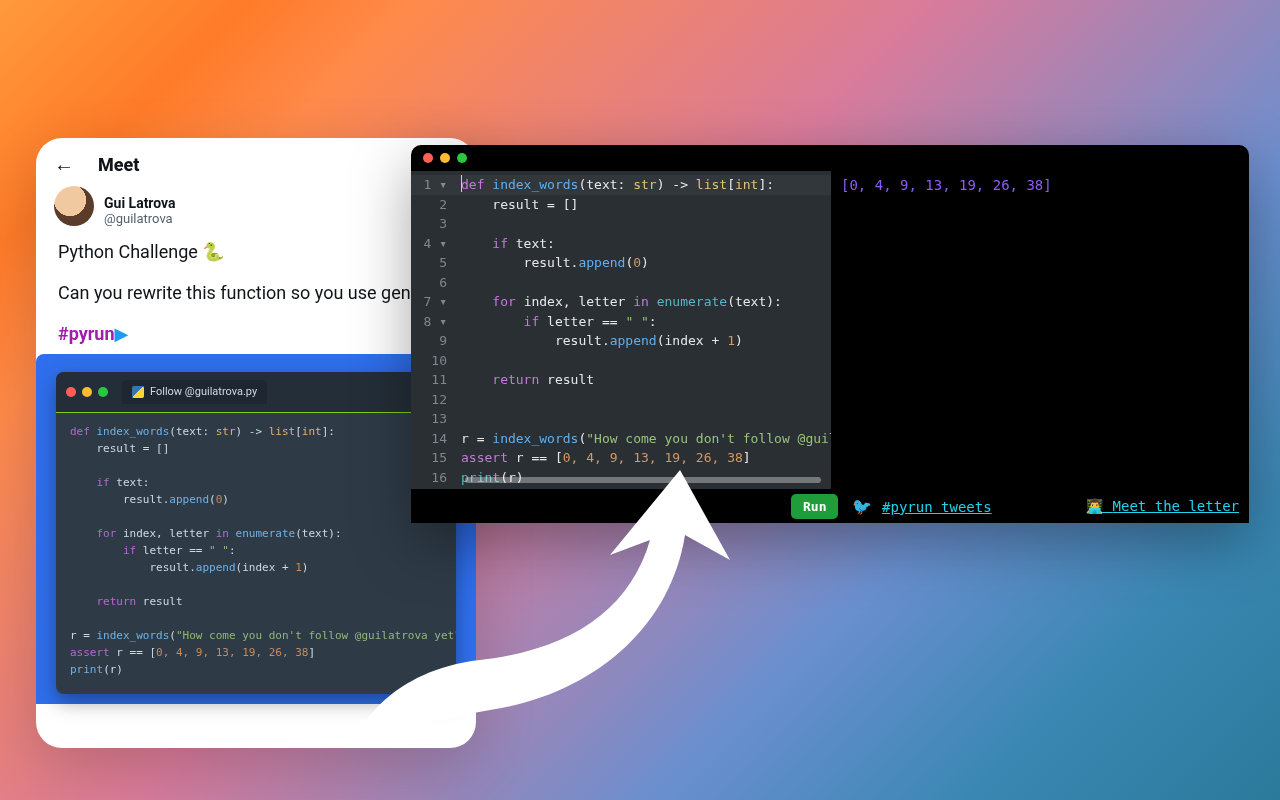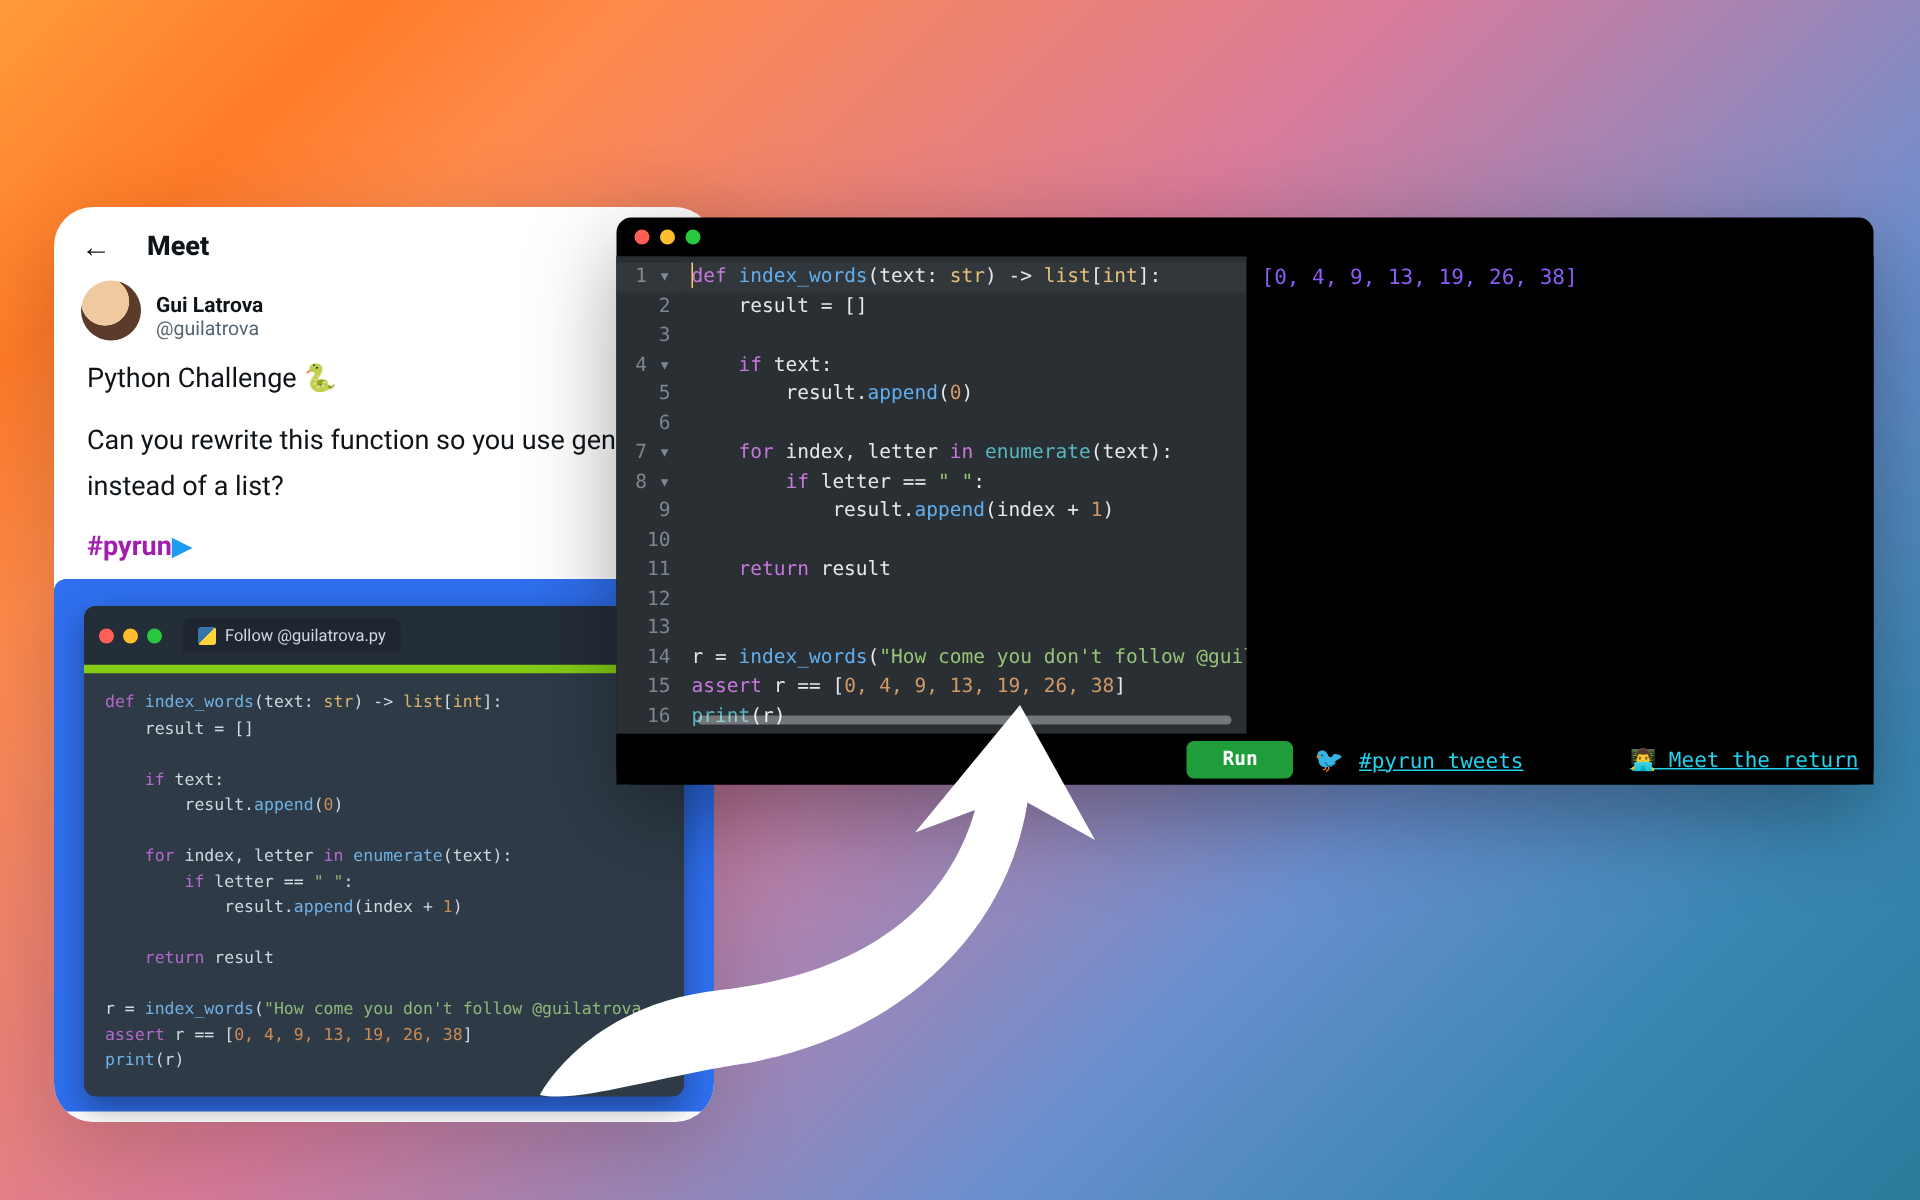--- a/index.html
+++ b/index.html
@@ -22,21 +22,21 @@
   .avatar { width: 40px; height:40px; border-radius: 50%; background: radial-gradient(circle at 40% 35%, #f0c9a1 0 45%, #5b3b2a 46% 100%); }
   .user-name { font-size: 14px; font-weight: 700; color:#0f1419; }
   .user-handle { font-size: 13px; color:#536471; }
   .tweet-body { padding: 4px 22px 10px 22px; font-size: 18px; color:#0f1419; line-height:1.38; }
   .tweet-body .line { margin-bottom: 6px; }
   .hashtag { color:#a21caf; font-weight:700; }
   .play-triangle { color:#1d9bf0; }
   
   .embed { margin: 8px 0 0 0; background:#2f6fed; border-radius: 8px 8px 0 0; padding: 18px 20px 10px 20px; color:#fff; position:relative; width: calc(100% + 44px); left:-22px; }
   .embed-term { background:#2e3b47; border-radius:8px; padding: 0 0 12px 0; box-shadow:0 8px 20px rgba(0,0,0,0.35); }
-  .term-chrome { display:flex; align-items:center; gap:6px; padding:8px 10px; border-bottom:6px solid #84cc16; background:#242e38; border-radius:8px 8px 0 0; }
+  .term-chrome { display:flex; align-items:center; gap:6px; padding:8px 10px; border-bottom:1px solid #84cc16; background:#242e38; border-radius:8px 8px 0 0; }
   .dot { width:10px; height:10px; border-radius:50%; }
   .dot.red{background:#ff5f57;} .dot.yellow{background:#febc2e;} .dot.green{background:#28c840;}
   .term-tab { margin-left:8px; background:#1e2731; color:#cfd8e3; font-size:11px; padding:4px 10px; border-radius:5px 5px 0 0; display:flex; align-items:center; gap:6px; }
   .py-logo { width:12px; height:12px; background: linear-gradient(135deg,#3776ab 50%, #ffd43b 50%); border-radius:2px; }
   .embed-code { font-family: ui-monospace, SFMono-Regular, Menlo, Consolas, monospace; font-size:11px; line-height:1.55; color:#cfd8e3; padding:10px 14px 4px 14px; white-space:pre; overflow:hidden; }
 
   
   .code-window {
     position:absolute; left:411px; top:145px; width:838px; height:378px;
     background:#000; border-radius:10px; box-shadow:0 20px 60px rgba(0,0,0,0.35);
@@ -46,21 +46,21 @@
   .editor-split { flex:1; display:flex; min-height:0; }
   .editor { width:420px; background:#2a2f33; position:relative; display:flex; font-family: ui-monospace,SFMono-Regular,Menlo,Consolas,monospace; font-size:13px; line-height:1.5; }
   .gutter { width:44px; text-align:right; color:#7e878f; padding:4px 8px 0 0; user-select:none; background:#2a2f33; }
   .gutter .gl { height:19.5px; }
   .code { flex:1; padding:4px 0 0 6px; white-space:pre; color:#e6e8ea; overflow:hidden; position:relative; }
   .cursor-line-hl { position:absolute; left:0; right:0; top:4px; height:19.5px; background:rgba(255,255,255,0.04); }
   .code-caret { position:absolute; left:6px; top:4px; width:1px; height:17px; background:#ffcc66; }
   .hscroll { position:absolute; left:54px; right:10px; bottom:6px; height:6px; background:rgba(255,255,255,0.35); border-radius:3px; }
   .output { flex:1; background:#000; color:#8b5cf6; font-family: ui-monospace,SFMono-Regular,Menlo,Consolas,monospace; font-size:14px; padding:6px 10px; white-space:pre; }
   .footer-bar { height:34px; background:#000; display:flex; align-items:center; padding:0 10px; gap:14px; font-family: ui-monospace,SFMono-Regular,Menlo,Consolas,monospace; }
-  .run-btn { background:#1f9d3a; color:#fff; font-weight:700; padding:5px 24px; border-radius:5px; font-size:13px; cursor:pointer; margin-left:370px; }
+  .run-btn { background:#1f9d3a; color:#fff; font-weight:700; padding:5px 12px; border-radius:5px; font-size:13px; cursor:pointer; margin-left:370px; }
   .foot-link { color:#22d3ee; text-decoration:underline; font-size:14px; }
   .foot-right { margin-left:auto; color:#22d3ee; text-decoration:underline; font-size:14px; }
 
   
   .kw{color:#c678dd;} .fn{color:#61afef;} .ty{color:#e5c07b;} .num{color:#d19a66;} .str{color:#98c379;} .bi{color:#56b6c2;} .pl{color:#e6e8ea;}
   .kw2{color:#b668cd;} .fn2{color:#6fb1e4;} .ty2{color:#dcb36b;} .num2{color:#c98a55;} .str2{color:#8fb779;} .pl2{color:#cfd8e3;}
 
   
   .arrow { position:absolute; left:330px; top:460px; width:460px; height:300px; pointer-events:none; }
 </style>
@@ -78,21 +78,20 @@
       <div class="avatar"></div>
       <div>
         <div class="user-name">Gui Latrova</div>
         <div class="user-handle">@guilatrova</div>
       </div>
     </div>
     <div class="tweet-body">
       <div class="line">Python Challenge 🐍</div>
       <div style="height:10px"></div>
       <div class="line">Can you rewrite this function so you use genera</div>
-      <div class="line">instead of a list?</div>
       <div style="height:10px"></div>
       <div class="line">
         <span class="hashtag">#pyrun</span><span class="play-triangle">▶</span>
       </div>
 
       <div class="embed">
         <div class="embed-term">
           <div class="term-chrome">
             <span class="dot red"></span>
             <span class="dot yellow"></span>
@@ -166,21 +165,21 @@
 <span class="pl">r = </span><span class="fn">index_words</span><span class="pl">(</span><span class="str">"How come you don't follow @guilatr</span><span class="pl"></span>
 <span class="kw">assert </span><span class="pl">r == [</span><span class="num">0, 4, 9, 13, 19, 26, 38</span><span class="pl">]</span>
 <span class="bi">print</span><span class="pl">(r)</span></div>
         <div class="hscroll"></div>
       </div>
       <div class="output"><span>[0, 4, 9, 13, 19, 26, 38]</span></div>
     </div>
     <div class="footer-bar">
       <span class="run-btn">Run</span>
       <span><span>🐦 </span><span class="foot-link">#pyrun tweets</span></span>
-      <span class="foot-right"><span>👨‍💻 </span><span>Meet the return</span></span>
+      <span class="foot-right"><span>👨‍💻 </span><span>Meet the letter</span></span>
     </div>
   </div>
 
   <svg class="arrow" viewBox="0 0 460 300">
     <path d="M 30 270 C 30 270, 60 210, 150 200 C 240 190, 300 150, 320 80 L 280 95 L 350 10 L 400 100 L 355 75 C 340 170, 260 235, 160 250 C 100 260, 55 275, 30 270 Z" fill="#ffffff"></path>
   </svg>
 
 </div>
 
 </body></html>

